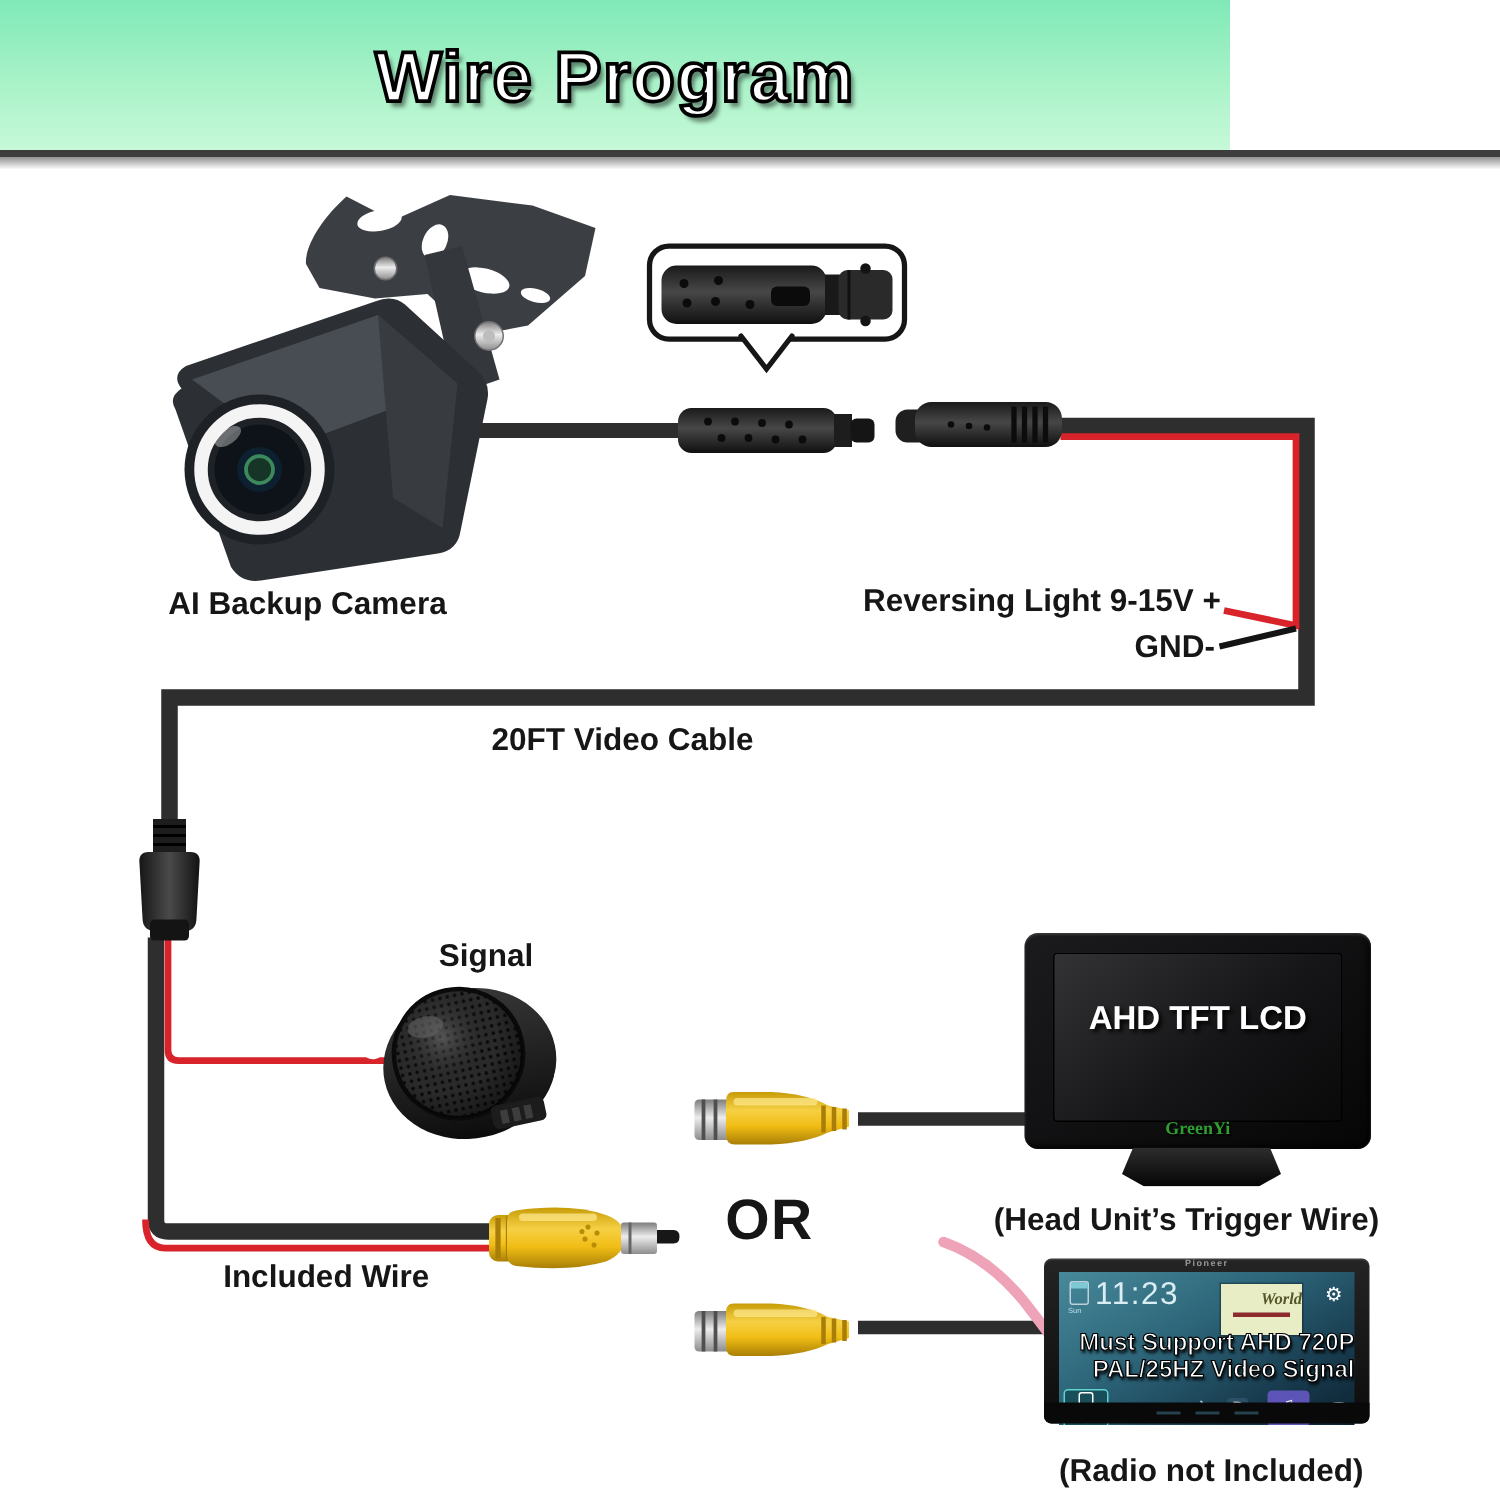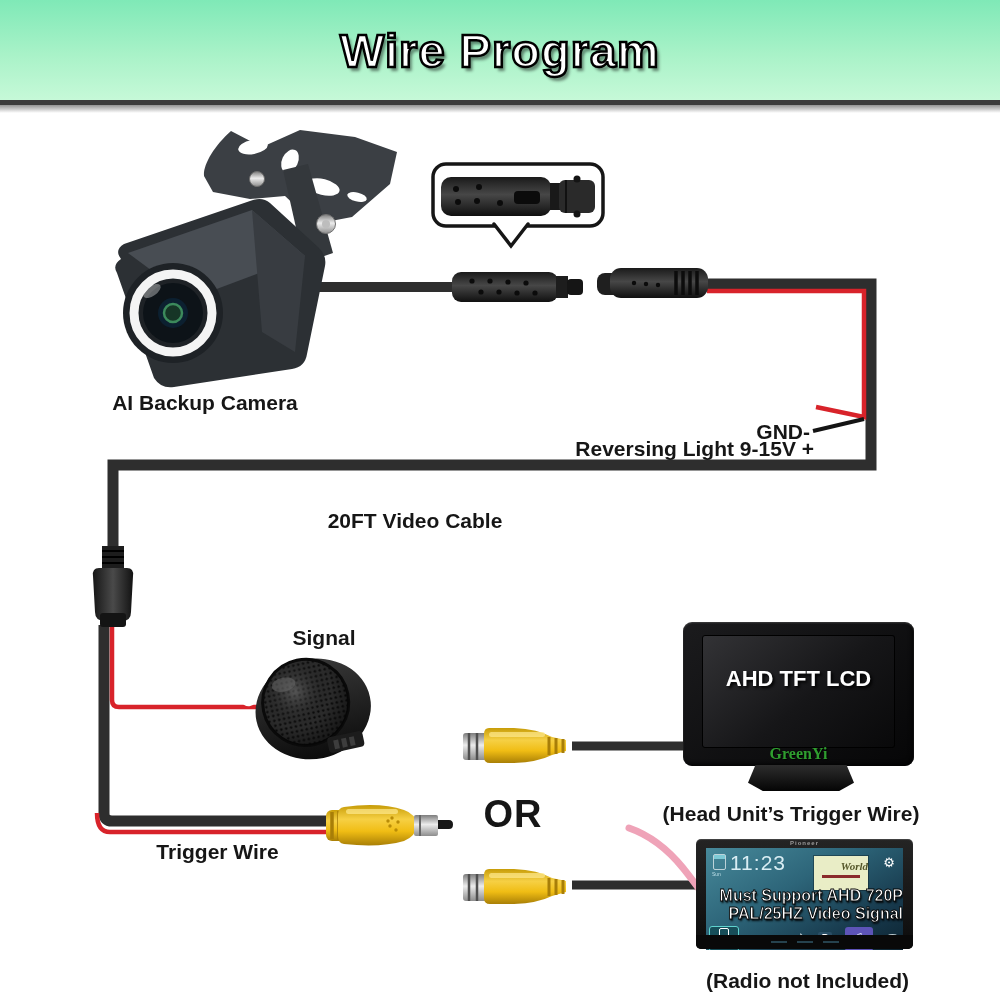--- a/index.html
+++ b/index.html
@@ -1,19 +1,19 @@
 <!DOCTYPE html>
 <html><head>
 <meta charset="utf-8">
 <style>
   html,body{margin:0;padding:0;background:#fff;}
   .stage{position:relative;width:1000px;height:997px;background:#fff;overflow:hidden;
          font-family:"Liberation Sans",sans-serif;color:#161616;}
   
-  .banner{position:absolute;left:0;top:0;width:1000px;height:100px;
+  .banner{position:absolute;left:0;top:0;width:820px;height:100px;
           background:linear-gradient(180deg,#7fe9b7 0%,#a9f2c8 55%,#c6f9d8 100%);
           display:flex;align-items:center;justify-content:center;}
   .banner h1{margin:0;font-size:47px;font-weight:bold;color:#fff;letter-spacing:1px;
              -webkit-text-stroke:2.5px #000;
              text-shadow:3px 4px 3px rgba(0,0,0,.45);}
   .sep-dark{position:absolute;left:0;top:100px;width:1000px;height:5px;background:#3d3d3d;}
   .sep-fade{position:absolute;left:0;top:105px;width:1000px;height:8px;
             background:linear-gradient(#949494,#ffffff);}
   
   svg.wires{position:absolute;left:0;top:0;z-index:1;}
@@ -24,21 +24,21 @@
   
   .monitor{position:absolute;left:683px;top:622px;width:231px;height:144px;z-index:2;
            background:linear-gradient(145deg,#1b1b1d,#060607);border-radius:9px;
            box-shadow:inset 0 1px 2px rgba(255,255,255,.18), inset -2px -2px 4px rgba(0,0,0,.8);}
   .monitor .screen{position:absolute;left:19px;top:13px;width:193px;height:113px;border-radius:3px;
            background:linear-gradient(140deg,#333336 0%,#161618 55%,#09090a 100%);
            box-shadow:inset 0 0 0 1px #000;}
   .mline{position:absolute;width:100%;text-align:center;color:#fff;font-weight:bold;font-size:22px;
          text-shadow:2px 2px 3px rgba(0,0,0,.95);}
   .mbrand{position:absolute;left:0;top:123px;width:100%;text-align:center;
-          font-family:"Liberation Serif",serif;font-weight:bold;font-size:16px;color:#2f9e2f;
+          font-family:"Liberation Serif",serif;font-weight:bold;font-size:12px;color:#2f9e2f;
           text-shadow:1px 1px 1px #000;}
   .stand{position:absolute;left:748px;top:765px;width:106px;height:26px;z-index:2;
          background:linear-gradient(#2d2d2d,#050505);
          clip-path:polygon(7% 0,93% 0,100% 68%,86% 100%,14% 100%,0 68%);}
   
   .radio{position:absolute;left:696px;top:839px;width:217px;height:110px;z-index:2;
          background:linear-gradient(#242424,#0c0c0c);border-radius:5px;
          box-shadow:inset 0 1px 1px rgba(255,255,255,.15);}
   .radio .topbez{position:absolute;left:0;top:0;width:100%;height:9px;text-align:center;
          font-size:6px;color:#9a9a9a;letter-spacing:1px;line-height:9px;font-weight:bold;}
@@ -268,26 +268,26 @@
           <circle cx="388" cy="821" r="1.7"></circle>
         </g>
       <rect x="346" y="809" width="52" height="5" rx="2.5" fill="#ffe98f" opacity=".7"></rect>
       <rect x="414" y="815" width="24" height="21" rx="2" fill="url(#gSilver)"></rect>
       <path d="M420,815 V836" stroke="#666" stroke-width="2"></path>
       <path d="M438,820 H449 Q453,820 453,824.5 Q453,829 449,829 H438 Z" fill="#171717"></path>
     </g>
   </svg>
 
   <div class="lbl c" style="left:95px;top:392px;width:220px;">AI Backup Camera</div>
-  <div class="lbl r" style="left:552px;top:390px;width:262px;margin-top:48px;">Reversing Light 9-15V +</div>
+  <div class="lbl r" style="left:552px;top:390px;width:262px;">Reversing Light 9-15V +</div>
   <div class="lbl r" style="left:700px;top:421px;width:110px;">GND-</div>
-  <div class="lbl c" style="left:315px;top:510px;width:200px;">20FT Video Cable</div>
+  <div class="lbl c" style="left:315px;top:483px;width:200px;">20FT Video Cable</div>
   <div class="lbl c" style="left:274px;top:627px;width:100px;">Signal</div>
   <div class="or" style="left:478px;top:793px;width:70px;text-align:center;">OR</div>
-  <div class="lbl c" style="left:140px;top:841px;width:155px;">Trigger Wire</div>
+  <div class="lbl c" style="left:140px;top:841px;width:155px;">Included Wire</div>
   <div class="lbl c" style="left:645px;top:803px;width:292px;">(Head Unit’s Trigger Wire)</div>
   <div class="lbl c" style="left:690px;top:970px;width:235px;">(Radio not Included)</div>
 
   <div class="monitor">
     <div class="screen">
       <div class="mline" style="top:31px;">AHD TFT LCD</div>
     </div>
     <div class="mbrand">GreenYi</div>
   </div>
   <div class="stand"></div>

